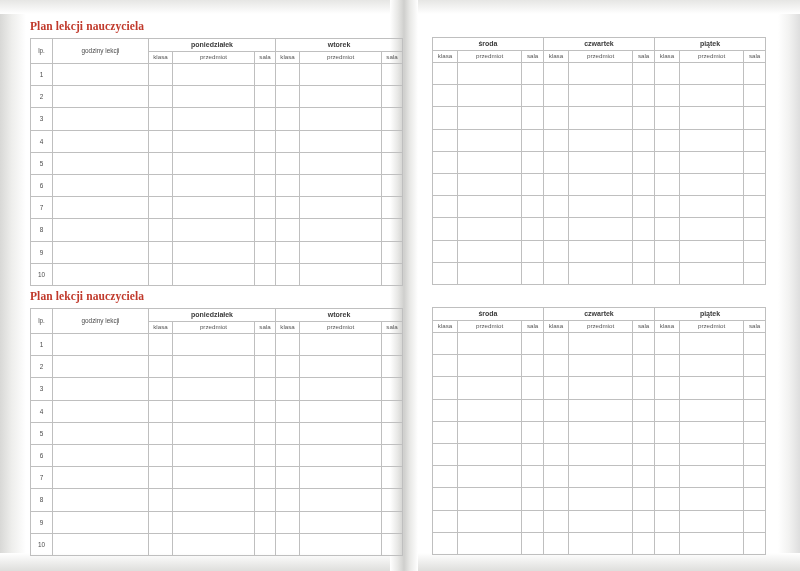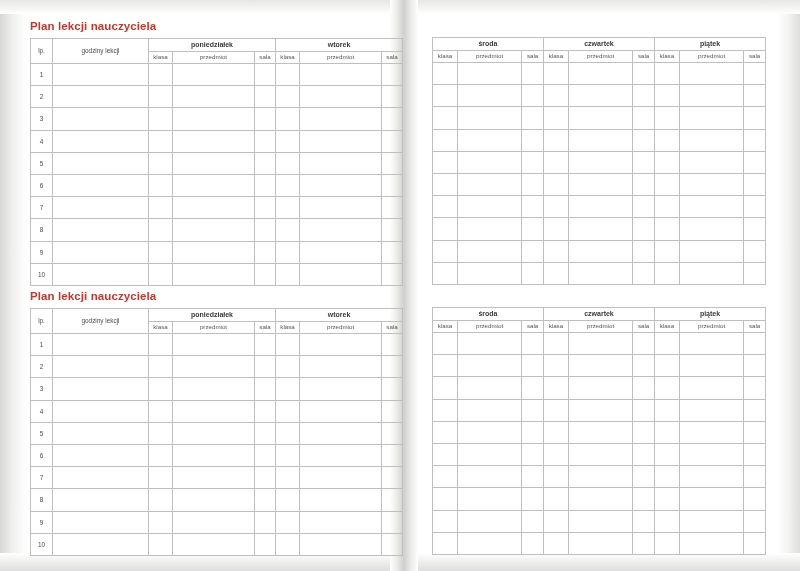--- a/index.html
+++ b/index.html
@@ -62,20 +62,21 @@
   .sheet-left  { left: 30px;  width: 340px; }
   .sheet-right { left: 432px; width: 334px; }
 
   .block-title {
     color: #c0392b;
     font-size: 11.5px;
     font-weight: 600;
     letter-spacing: 0.1px;
     margin: 0 0 6px 0;
     white-space: nowrap;
+    font-family: Liberation Serif, serif;
   }
 
   table.plan {
     border-collapse: collapse;
     table-layout: fixed;
     width: 100%;
     font-size: 6.4px;
     color: #4a4a4a;
   }
   table.plan th,

